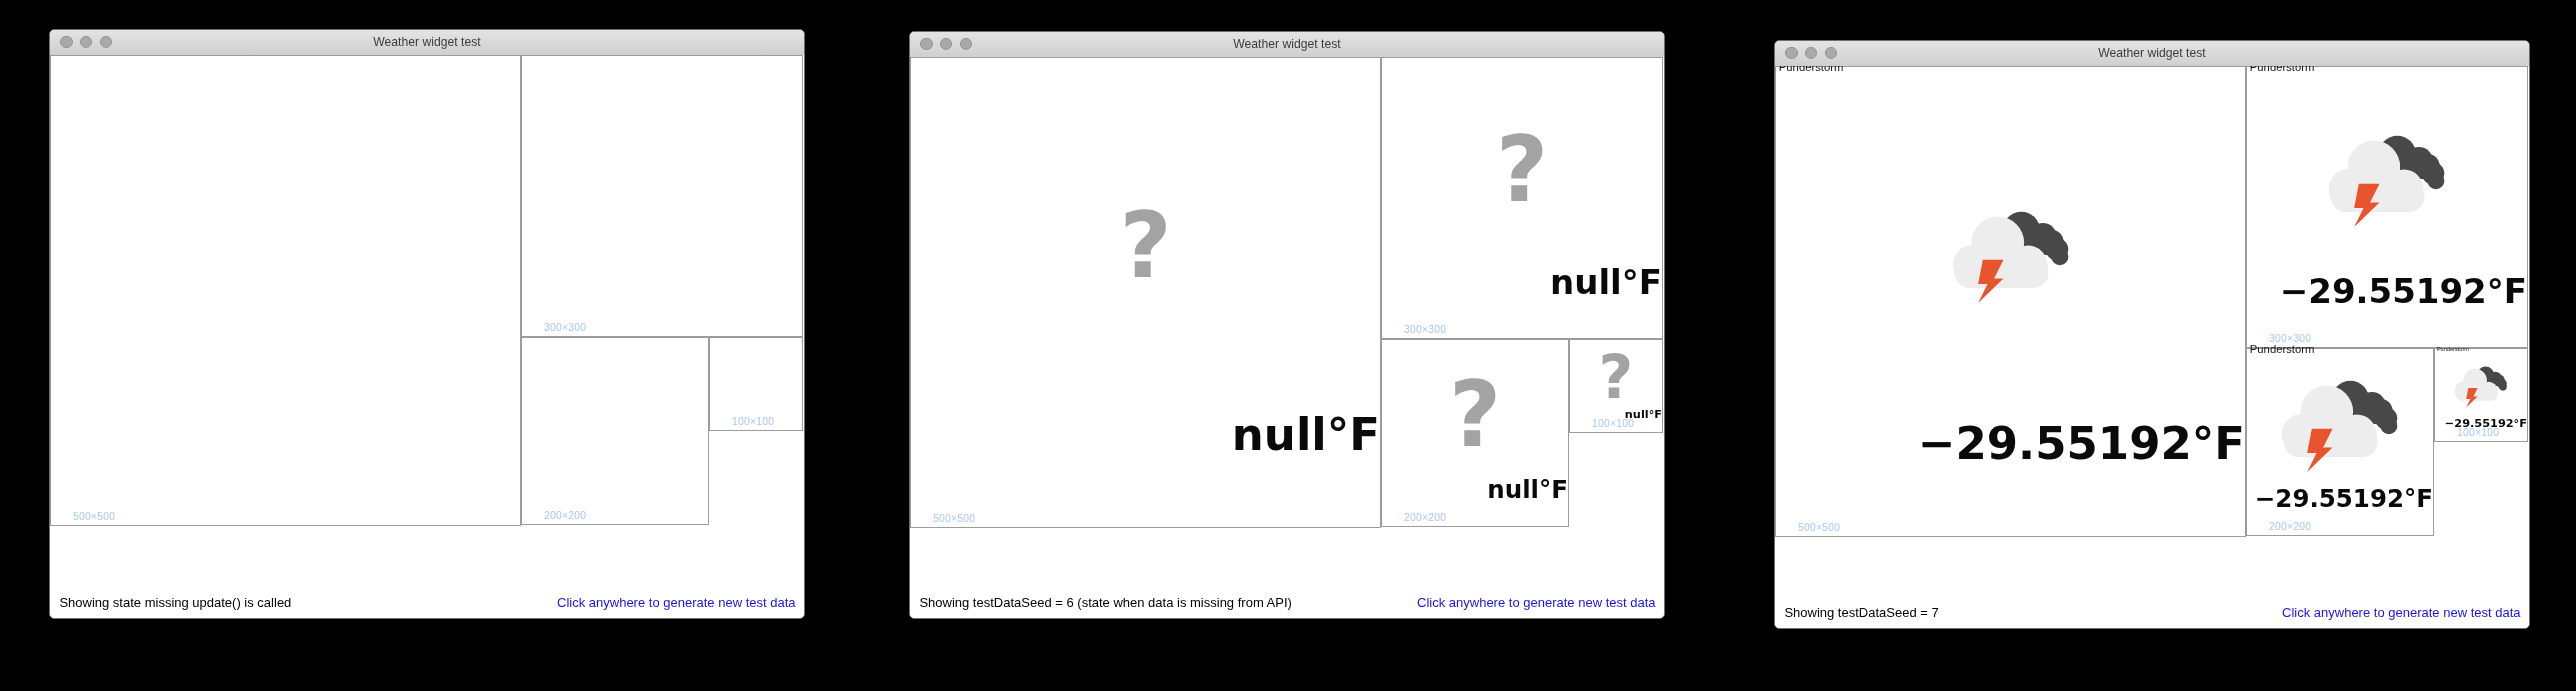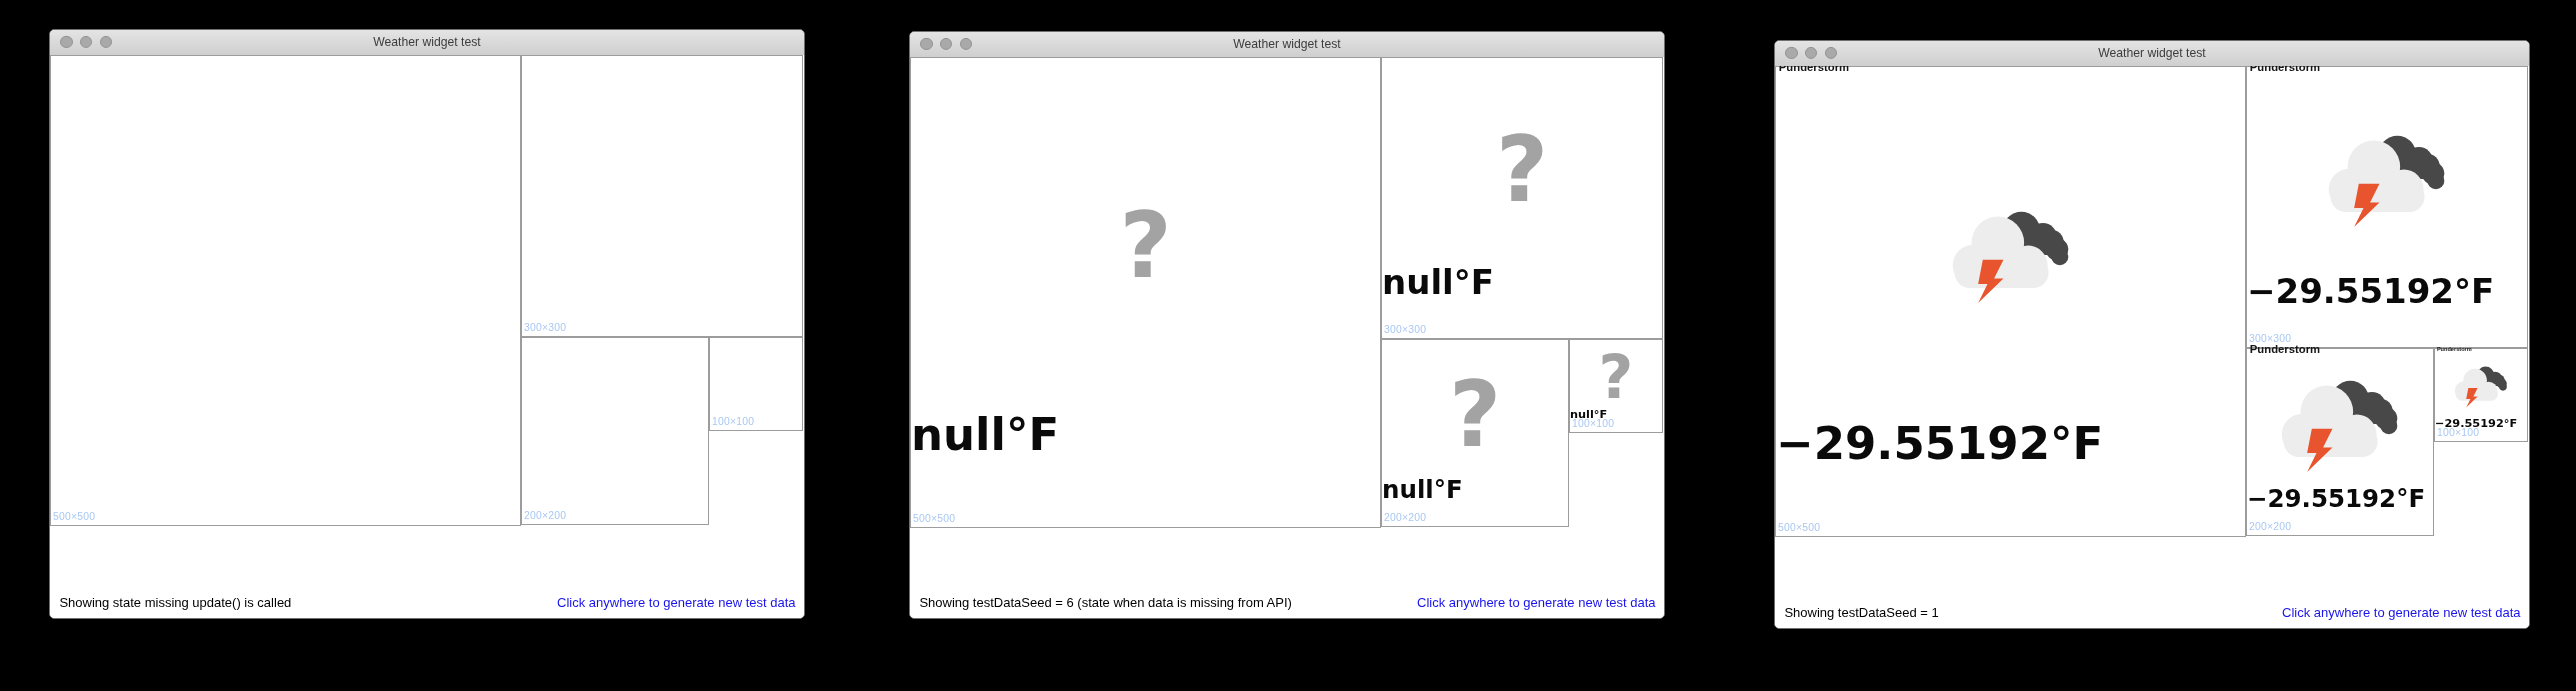--- a/index.html
+++ b/index.html
@@ -54,28 +54,28 @@
     box-sizing:border-box;
     border:1.9px solid #9c9c9c;
     background:#fff;
   }
   .pos-500 { left:0;     top:0;     width:471px; height:471px; }
   .pos-300 { left:471px; top:0;     width:282px; height:282px; }
   .pos-200 { left:471px; top:282px; width:188px; height:188px; }
   .pos-100 { left:659px; top:282px; width:94px; height:94px; }
 
   .size-label {
-    position:absolute; left:2px; bottom:3.8px;
+    position:absolute; left:22px; bottom:3.8px;
     font-size:10.4px; color:#a9c7f3;
     letter-spacing:0.2px;
   }
 
   .cond {
     position:absolute; left:2.8px; top:-6.6px;
-    font-size:11.3px; line-height:12.2px; font-weight:bold; color:#161616;
+    font-size:11.3px; line-height:12.2px; font-weight:normal; color:#161616;
     white-space:nowrap; z-index:3;text-align:right;
   }
   .sz-100 .cond { font-size:5.6px; line-height:6.6px; top:-3.8px; left:1.9px; }
 
   .icon-wrap {
     position:absolute; left:0; right:0; top:40%;
     transform:translateY(-50%);
     display:flex; justify-content:center;
     pointer-events:none;
   }
@@ -85,21 +85,21 @@
     color:#a3a3a3;
   }
   .sz-100 .q { font-size:60px; }
 
   .thunder { width:124px; height:100px; display:block; }
   .sz-100 .thunder { width:56px; height:45px; }
 
   .temp {
     position:absolute; left:0; right:0; top:80%;
     transform:translateY(-50%);
-    text-align:left;
+    text-align:right;
     font-family:"DejaVu Sans", sans-serif;
     font-weight:bold; color:#0a0a0a;
     white-space:nowrap;
   }
   .sz-500 .temp { font-size:45px; }
   .sz-300 .temp { font-size:34px; }
   .sz-200 .temp { font-size:24.5px; }
   .sz-100 .temp { font-size:11.3px; }
 
   
@@ -255,18 +255,18 @@
       <div class="cond">Punderstorm</div>
       <div class="icon-wrap">
           <svg class="thunder" viewBox="0 0 60 48" width="56" height="45">
             <use href="#thunder-sym"></use>
           </svg>
         </div>
       <div class="temp">−29.55192°F</div>
       <span class="size-label">100×100</span>
     </div>
     <div class="statusbar">
-      <span>Showing testDataSeed = 1</span>
+      <span>Showing testDataSeed = 7</span>
       <span class="status-link">Click anywhere to generate new test data</span>
     </div>
   </div>
 </div>
 
 
 </body></html>

